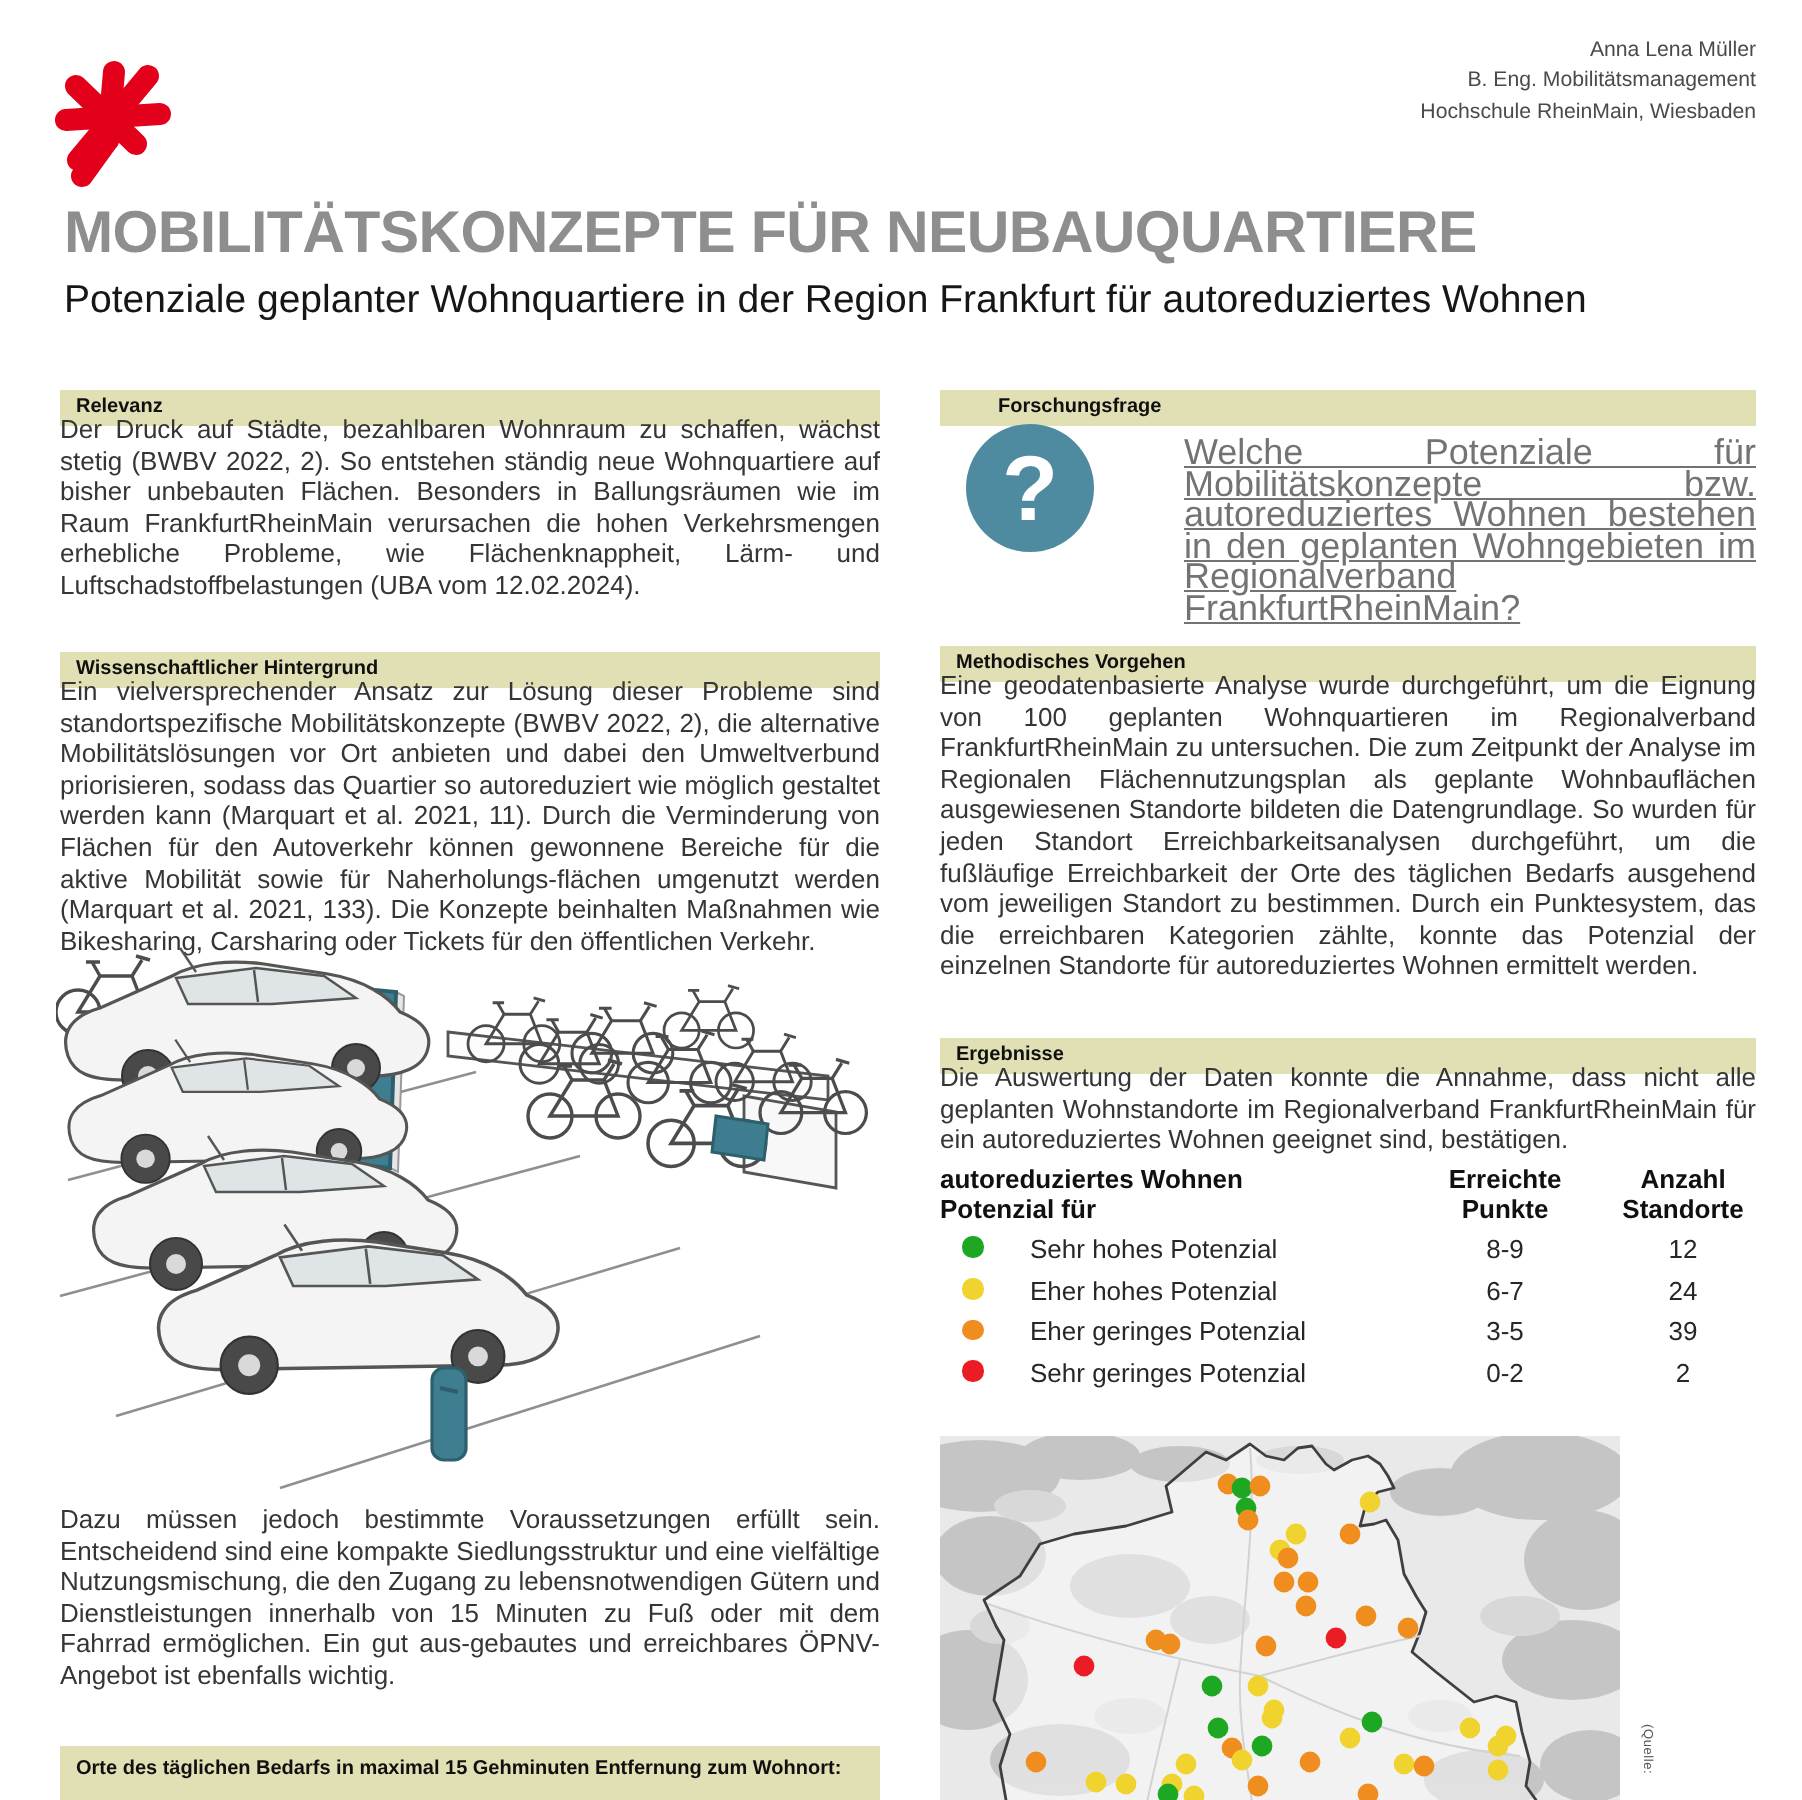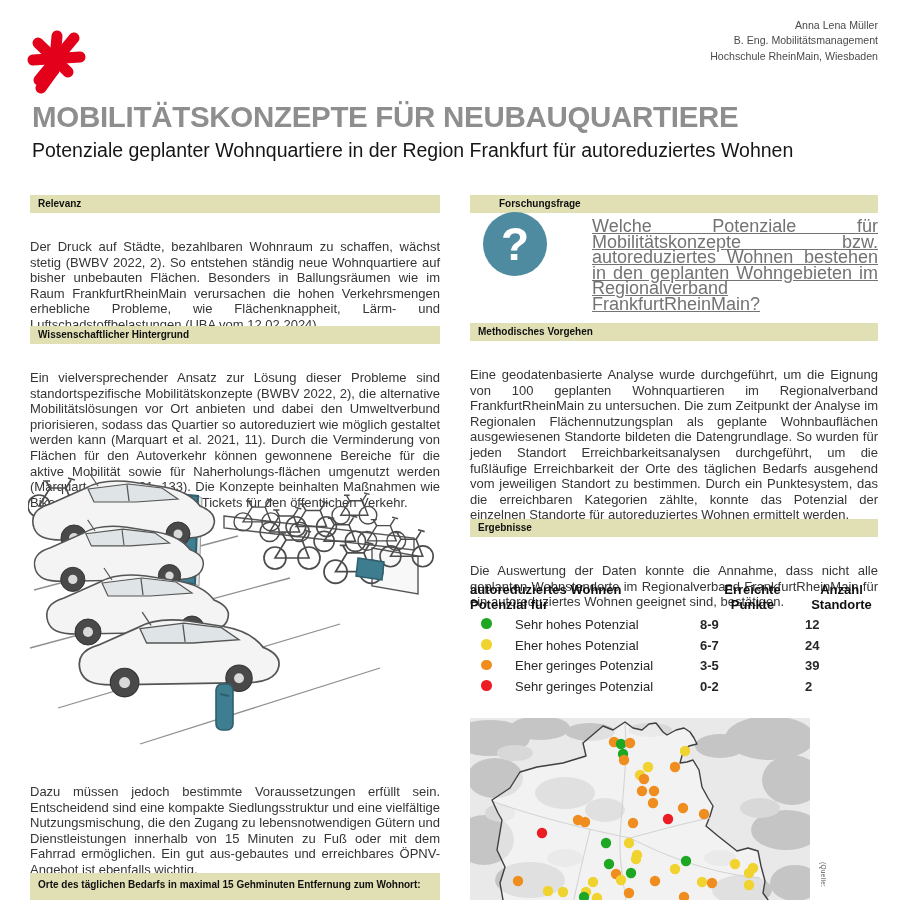--- a/index.html
+++ b/index.html
@@ -16,41 +16,41 @@
   .poster-title{position:absolute;left:32px;top:100px;width:850px;font-size:29.5px;font-weight:700;
                 color:#8e8e8e;letter-spacing:-.3px;}
   .poster-subtitle{position:absolute;left:32px;top:139px;width:860px;font-size:19.5px;font-weight:400;
                    color:#161616;}
 
   
   .bar{position:absolute;background:#e1e0b5;font-size:10px;font-weight:700;color:#101010;
        padding:3px 8px 4px 8px;box-sizing:border-box;margin-top:12px;}
   .bar.left{left:30px;width:410px;}
   .bar.right{left:470px;width:408px;}
-  .para{position:absolute;font-size:13px;line-height:15.6px;text-align:justify;color:#353535;margin-top:32px;}
+  .para{position:absolute;font-size:13px;line-height:15.6px;text-align:justify;color:#353535;}
   .para.left{left:30px;width:410px;}
   .para.right{left:470px;width:408px;}
 
   
   .q-icon{position:absolute;left:483px;top:212px;width:64px;height:64px;border-radius:50%;
           background:#4e8aa0;color:#fff;display:flex;align-items:center;justify-content:center;
           font-size:46px;font-weight:600;line-height:1;}
   .fq-text{position:absolute;left:592px;top:219px;width:286px;font-size:18px;line-height:15.6px;
            text-align:justify;color:#737373;text-decoration:underline;}
 
   
   #results-table{position:absolute;left:470px;top:582px;width:408px;}
   .t-head{display:grid;grid-template-columns:230px 105px 73px;font-size:13px;font-weight:700;
           line-height:15px;color:#101010;}
   .t-head .c{text-align:center;}
   .t-rows{margin-top:2px;}
   .t-row{display:grid;grid-template-columns:45px 185px 105px 73px;height:20.7px;align-items:center;
          font-size:13px;color:#272727;}
   .t-dot{width:10.5px;height:10.5px;border-radius:50%;margin-left:11px;}
-  .t-c{font-weight:bold;}
+  .t-c{text-align:center;}
 
   
   #map-wrap{position:absolute;left:470px;top:718px;width:340px;height:200px;}
   .map-source{position:absolute;left:820px;top:862px;writing-mode:vertical-rl;font-size:6.5px;
               color:#555;letter-spacing:.3px;}
 
   
   #illu-wrap{position:absolute;left:28px;top:472px;width:412px;height:276px;}
 
   .orte-bar{line-height:17px;height:46px;}

